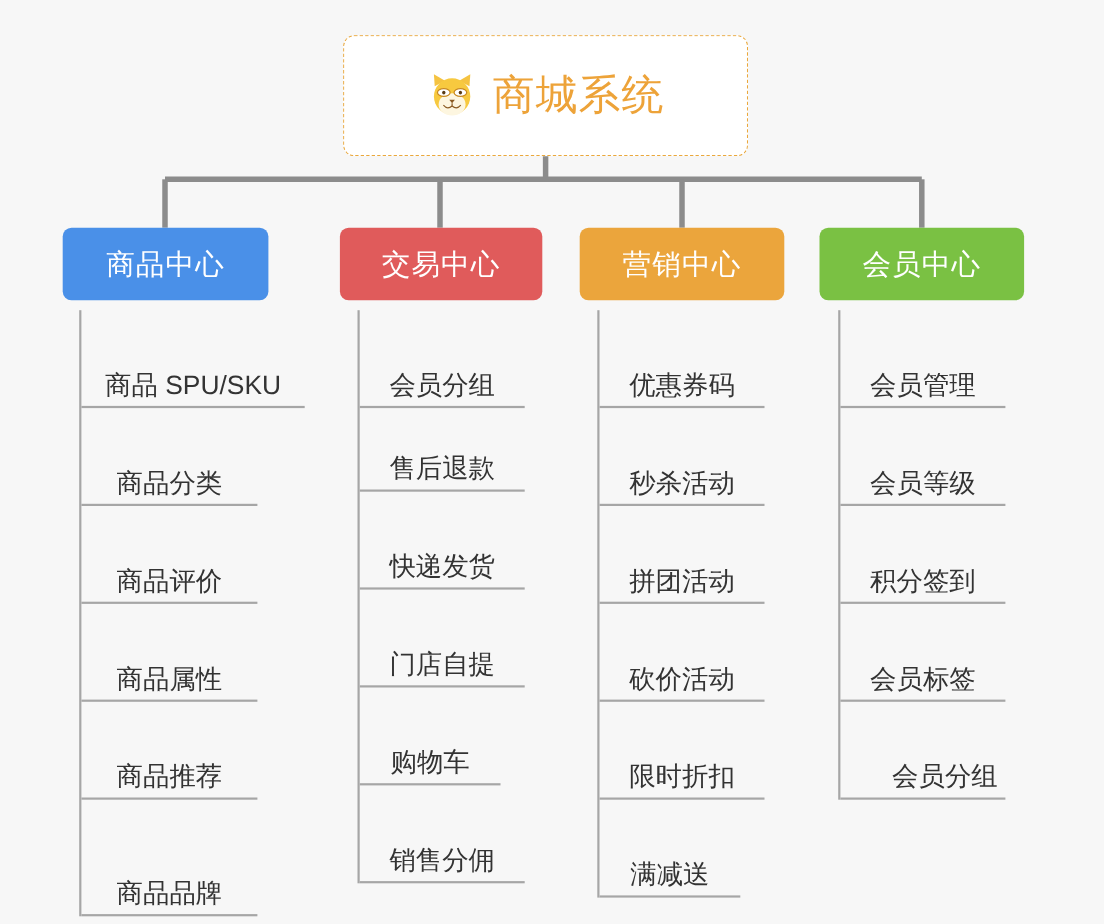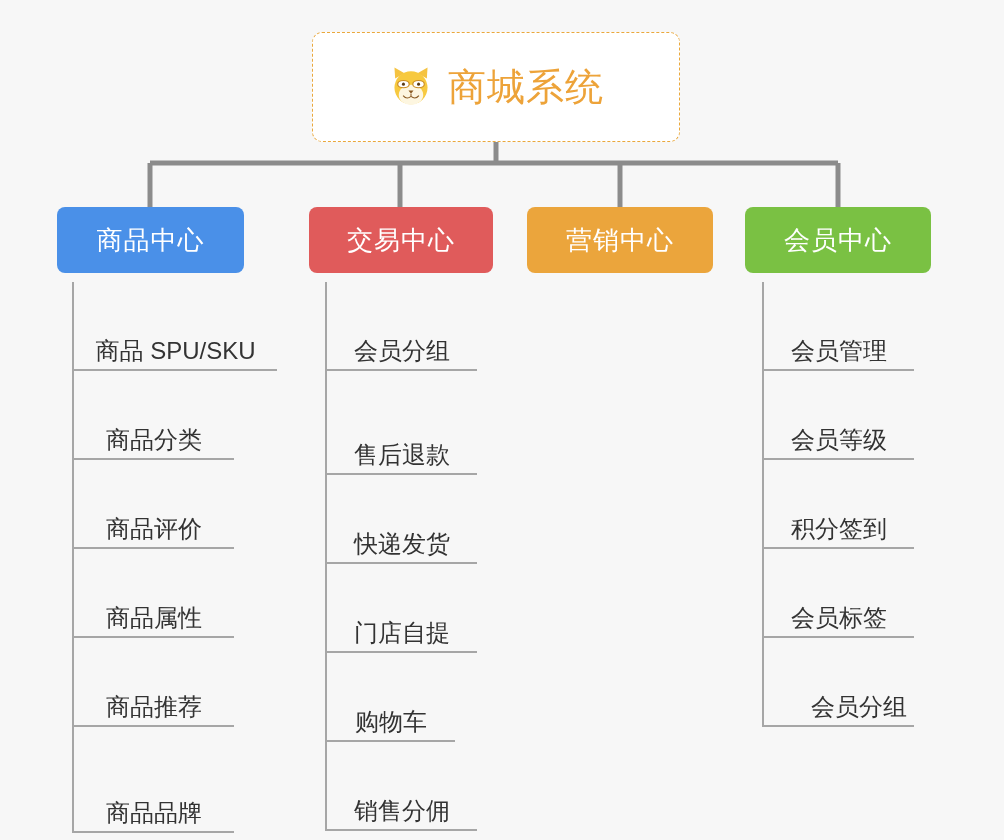--- a/index.html
+++ b/index.html
@@ -176,37 +176,57 @@
     </div>
     <div class="leaf-row" style="height:106px; width:160px;">
       <span class="leaf-label">商品品牌</span>
     </div>
   </div>
 
   <div class="col-body" style="left:325px; top:282px; width:152px;">
     <div class="leaf-row" style="height:89px;">
       <span class="leaf-label">会员分组</span>
     </div>
-    <div class="leaf-row" style="height:104px;">
+    <div class="leaf-row" style="height:76px;">
       <span class="leaf-label">售后退款</span>
     </div>
     <div class="leaf-row" style="height:89px;">
       <span class="leaf-label">快递发货</span>
     </div>
     <div class="leaf-row" style="height:89px;">
       <span class="leaf-label">门店自提</span>
     </div>
     <div class="leaf-row" style="height:89px; width:128px;">
       <span class="leaf-label">购物车</span>
     </div>
     <div class="leaf-row" style="height:89px;">
       <span class="leaf-label">销售分佣</span>
     </div>
   </div>
 
+  <div class="col-body" style="left:543px; top:282px; width:152px;">
+    <div class="leaf-row" style="height:89px;">
+      <span class="leaf-label">优惠券码</span>
+    </div>
+    <div class="leaf-row" style="height:89px;">
+      <span class="leaf-label">秒杀活动</span>
+    </div>
+    <div class="leaf-row" style="height:89px;">
+      <span class="leaf-label">拼团活动</span>
+    </div>
+    <div class="leaf-row" style="height:89px;">
+      <span class="leaf-label">砍价活动</span>
+    </div>
+    <div class="leaf-row" style="height:89px;">
+      <span class="leaf-label">限时折扣</span>
+    </div>
+    <div class="leaf-row" style="height:89px; width:128px;">
+      <span class="leaf-label">满减送</span>
+    </div>
+  </div>
 
   <div class="col-body" style="left:762px; top:282px; width:152px;">
     <div class="leaf-row" style="height:89px;">
       <span class="leaf-label">会员管理</span>
     </div>
     <div class="leaf-row" style="height:89px;">
       <span class="leaf-label">会员等级</span>
     </div>
     <div class="leaf-row" style="height:89px;">
       <span class="leaf-label">积分签到</span>

